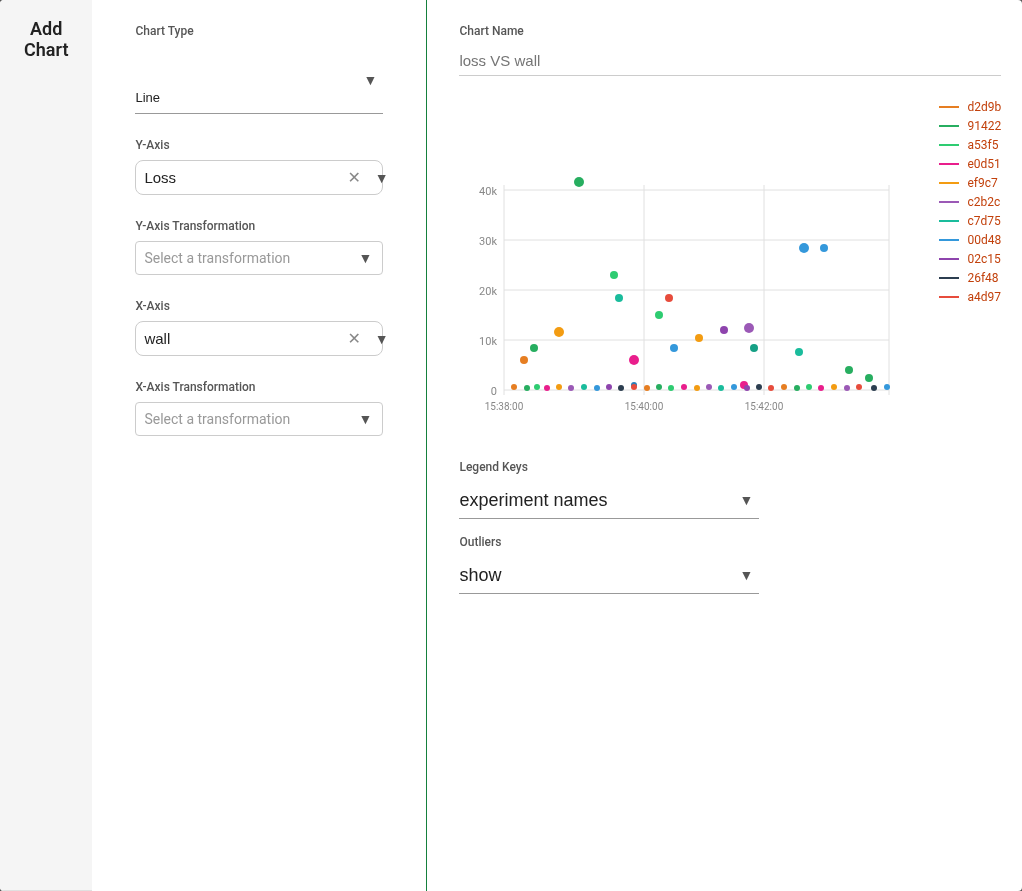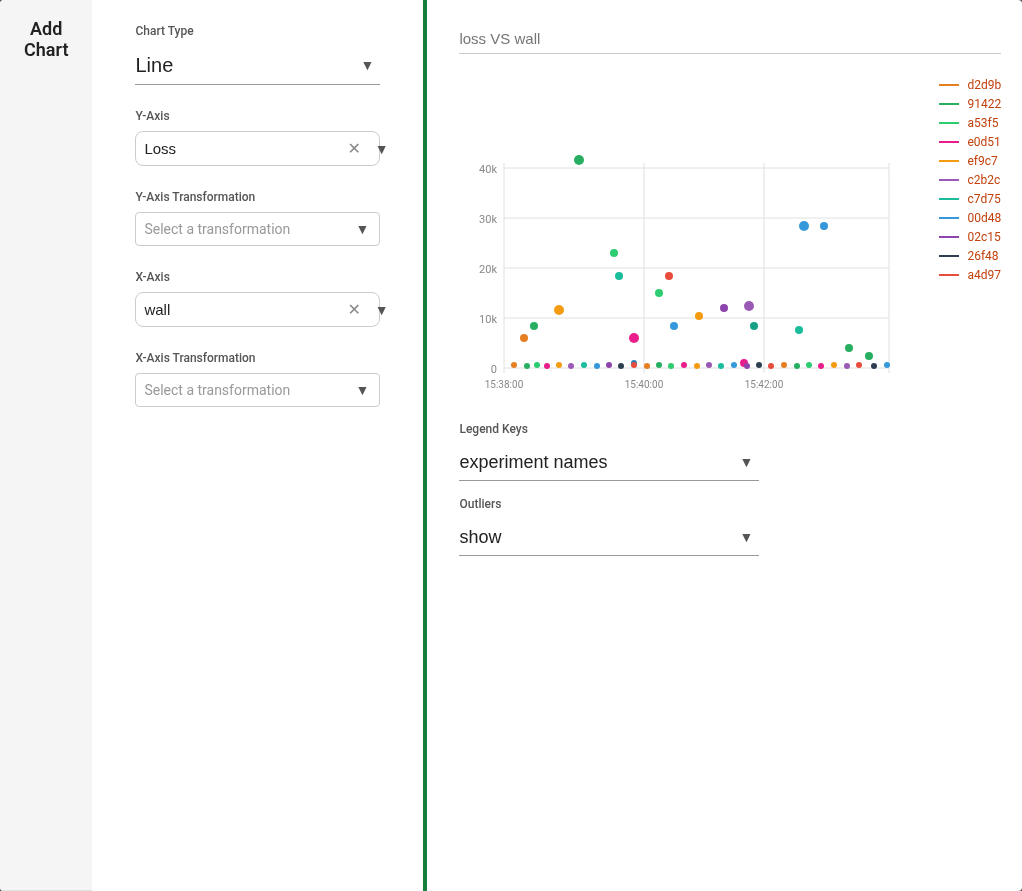--- a/index.html
+++ b/index.html
@@ -32,21 +32,21 @@
       color: #222;
     }
     .modal-body {
       display: flex;
       flex: 1;
       padding: 0;
     }
     .left-panel {
       width: 335px;
       padding: 24px 43px;
-      border-right: 4px solid #15803d;
+      border-right: 1px solid #15803d;
       flex-shrink: 0;
     }
     .right-panel {
       flex: 1;
       padding: 24px 32px;
     }
     .field-group {
       margin-bottom: 24px;
     }
     .field-label {
@@ -57,25 +57,26 @@
     }
     .select-wrapper {
       position: relative;
       border-bottom: 1px solid #999;
     }
     .select-wrapper select {
       width: 100%;
       border: none;
       outline: none;
       background: transparent;
-      font-size: 20px;
+      font-size: 13px;
       padding: 8px 32px 8px 0;
       appearance: none;
       color: #222;
       cursor: pointer;
+      margin-top: 36px;
     }
     .select-arrow {
       position: absolute;
       right: 6px;
       top: 50%;
       transform: translateY(-50%);
       pointer-events: none;
       color: #555;
       font-size: 14px;
     }
@@ -172,21 +173,21 @@
       gap: 8px;
       font-size: 12px;
       color: #c2410c;
     }
     .legend-line {
       width: 20px;
       height: 2px;
       flex-shrink: 0;
     }
     .bottom-section {
-      margin-top: 24px;
+      margin-top: 40px;
     }
     .legend-keys-group, .outliers-group {
       margin-bottom: 16px;
     }
     .select-field-wrapper {
       position: relative;
       border-bottom: 1px solid #999;
       width: 300px;
     }
     .select-field-wrapper select {
@@ -289,20 +290,21 @@
           <span>Select a transformation</span>
           <button class="transform-dropdown-btn">▼</button>
         </div>
       </div>
 
     </div>
 
     <div class="right-panel">
 
       <div class="field-group">
+        <div class="field-label">Chart Name</div>
         <input type="text" class="chart-name-input" placeholder="loss VS wall" style="">
       </div>
 
       <div class="chart-area">
         <div class="chart-container">
 
           <div class="chart-plot">
             <svg viewBox="0 0 460 320" xmlns="http://www.w3.org/2000/svg">
 
               <text x="38" y="295" font-size="11" fill="#888" text-anchor="end">0</text>

